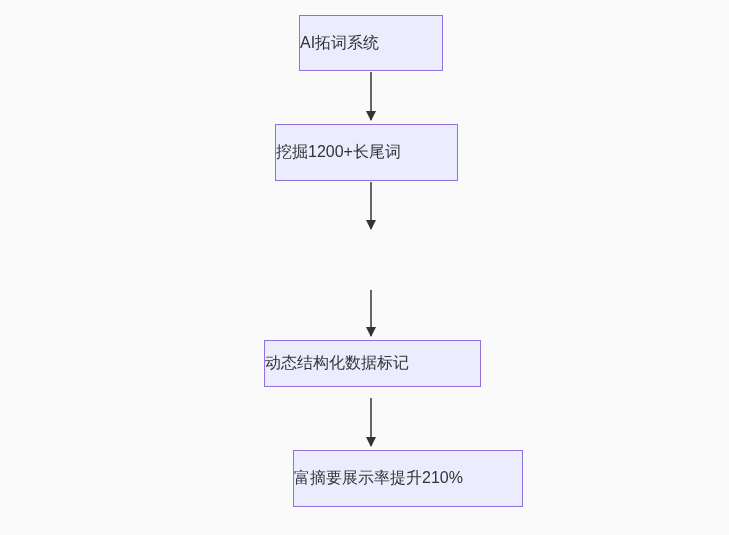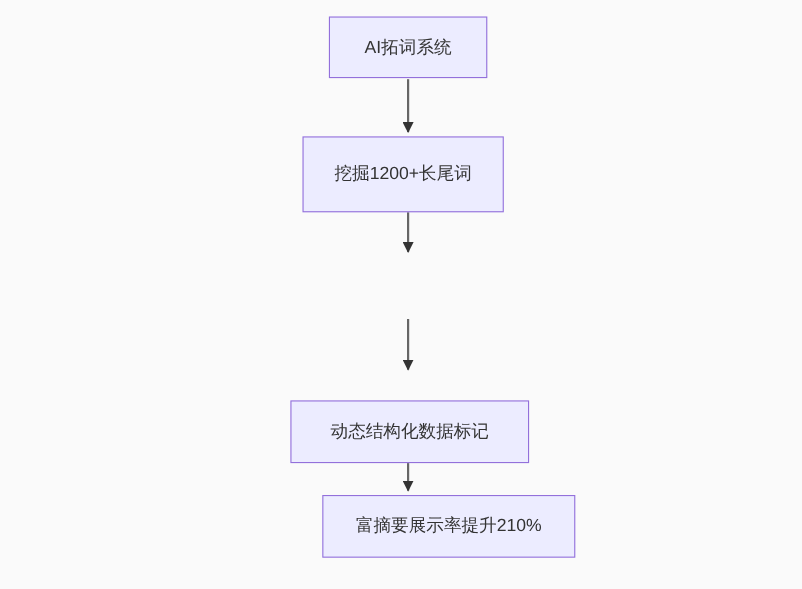--- a/index.html
+++ b/index.html
@@ -25,28 +25,27 @@
   }
   .flow-node {
     position: absolute;
     box-sizing: border-box;
     background: #ececff;
     border: 1px solid #9370db;
     color: #333333;
     font-size: 16px;
     display: flex;
     align-items: center;
-    justify-content: center;
     text-align: center;
     white-space: nowrap;
   }
   .node-1 { left: 299px; top: 15px;  width: 144px; height: 56px; }
-  .node-2 { left: 275px; top: 124px; width: 183px; height: 69px; }
+  .node-2 { left: 275px; top: 124px; width: 183px; height: 57px; }
   .node-3 { left: 261px; top: 233px; width: 222px; height: 56px; }
-  .node-4 { left: 264px; top: 340px; width: 217px; height: 57px; margin-top: 24px; }
+  .node-4 { left: 264px; top: 340px; width: 217px; height: 47px; }
   .node-5 { left: 255px; top: 450px; width: 230px; height: 57px; margin-left: 38px; }
 </style>
 </head>
 <body>
 
 <div class="canvas">
 
   <svg class="edges-layer" width="729" height="535" viewBox="0 0 729 535">
     <defs>
       <marker id="arrowhead" viewBox="0 0 10 10" refX="9" refY="5" markerWidth="5" markerHeight="5" orient="auto-start-reverse">

